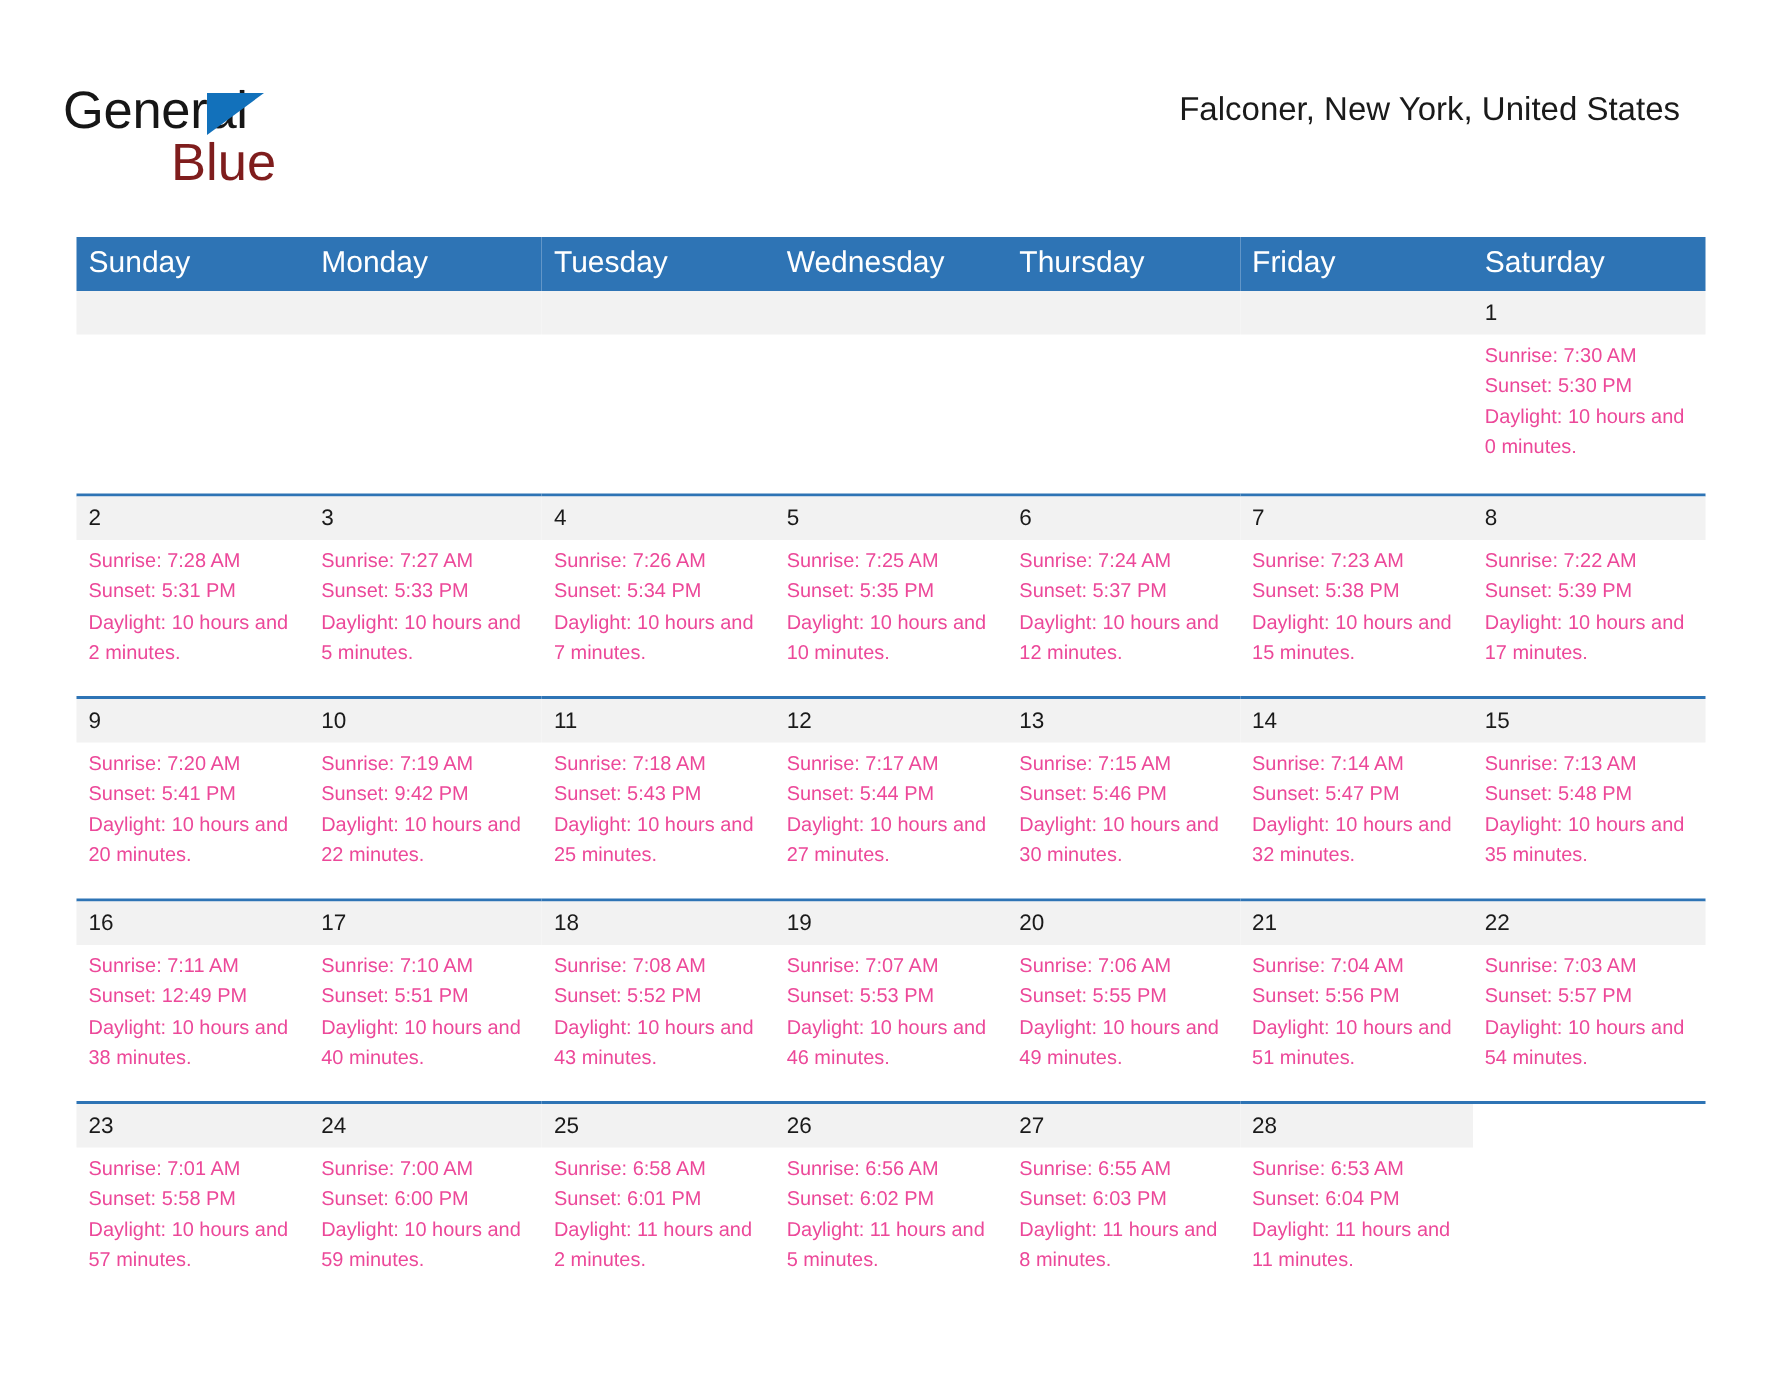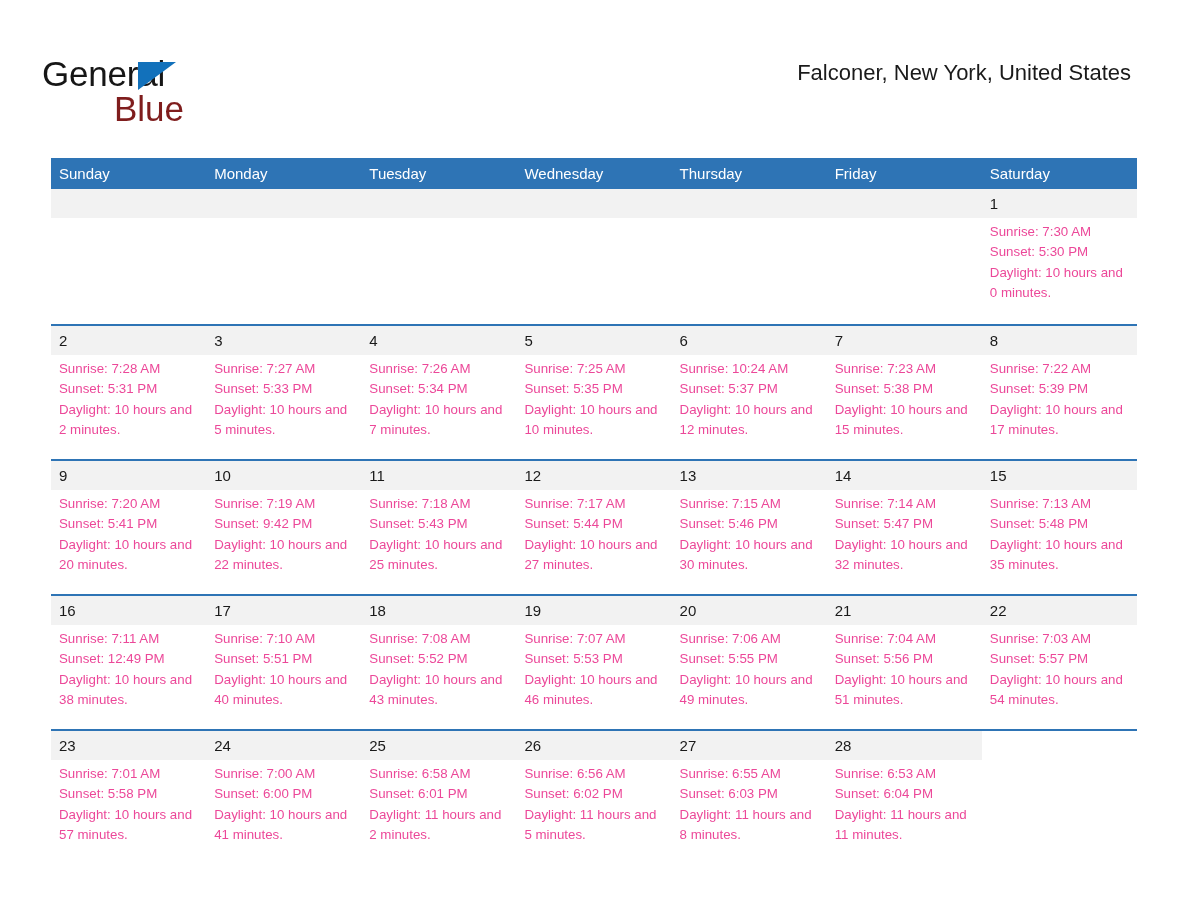--- a/index.html
+++ b/index.html
@@ -79,38 +79,38 @@
     line-height: 52px;
     color: #1a1a1a;
     font-weight: normal;
     margin: 0;
     white-space: nowrap;
   }
   .cal-subtitle {
     font-size: 22px;
     line-height: 30px;
     color: #1a1a1a;
-    margin: 8px 0 0 0;
+    margin: 8px 11px 0 0;
     font-weight: normal;
     white-space: nowrap;
   }
 
   
   .calendar {
     position: absolute;
     left: 51px;
     top: 158px;
     width: 1086px;
     border-collapse: collapse;
     table-layout: fixed;
   }
   .calendar th {
     background: #2e74b5;
     color: #ffffff;
-    font-size: 15px;
+    font-size: 20px;
     font-weight: normal;
     text-align: left;
     padding: 6px 0 7px 8px;
     height: 18px;
     vertical-align: middle;
   }
   .calendar td {
     width: 155.14px;
     vertical-align: top;
     padding: 0;
@@ -267,21 +267,21 @@
                 <div>Sunrise: 7:25 AM</div>
                 <div>Sunset: 5:35 PM</div>
                 <div class="wrap">Daylight: 10 hours and 10 minutes.</div>
               </div>
             </div>
           </td>
           <td>
             <div class="cell-inner">
               <div class="daynum">6</div>
               <div class="details">
-                <div>Sunrise: 10:24 AM</div>
+                <div>Sunrise: 7:24 AM</div>
                 <div>Sunset: 5:37 PM</div>
                 <div class="wrap">Daylight: 10 hours and 12 minutes.</div>
               </div>
             </div>
           </td>
           <td>
             <div class="cell-inner">
               <div class="daynum">7</div>
               <div class="details">
                 <div>Sunrise: 7:23 AM</div>
@@ -455,21 +455,21 @@
                 <div class="wrap">Daylight: 10 hours and 57 minutes.</div>
               </div>
             </div>
           </td>
           <td>
             <div class="cell-inner">
               <div class="daynum">24</div>
               <div class="details">
                 <div>Sunrise: 7:00 AM</div>
                 <div>Sunset: 6:00 PM</div>
-                <div class="wrap">Daylight: 10 hours and 41 minutes.</div>
+                <div class="wrap">Daylight: 10 hours and 59 minutes.</div>
               </div>
             </div>
           </td>
           <td>
             <div class="cell-inner">
               <div class="daynum">25</div>
               <div class="details">
                 <div>Sunrise: 6:58 AM</div>
                 <div>Sunset: 6:01 PM</div>
                 <div class="wrap">Daylight: 11 hours and 2 minutes.</div>

